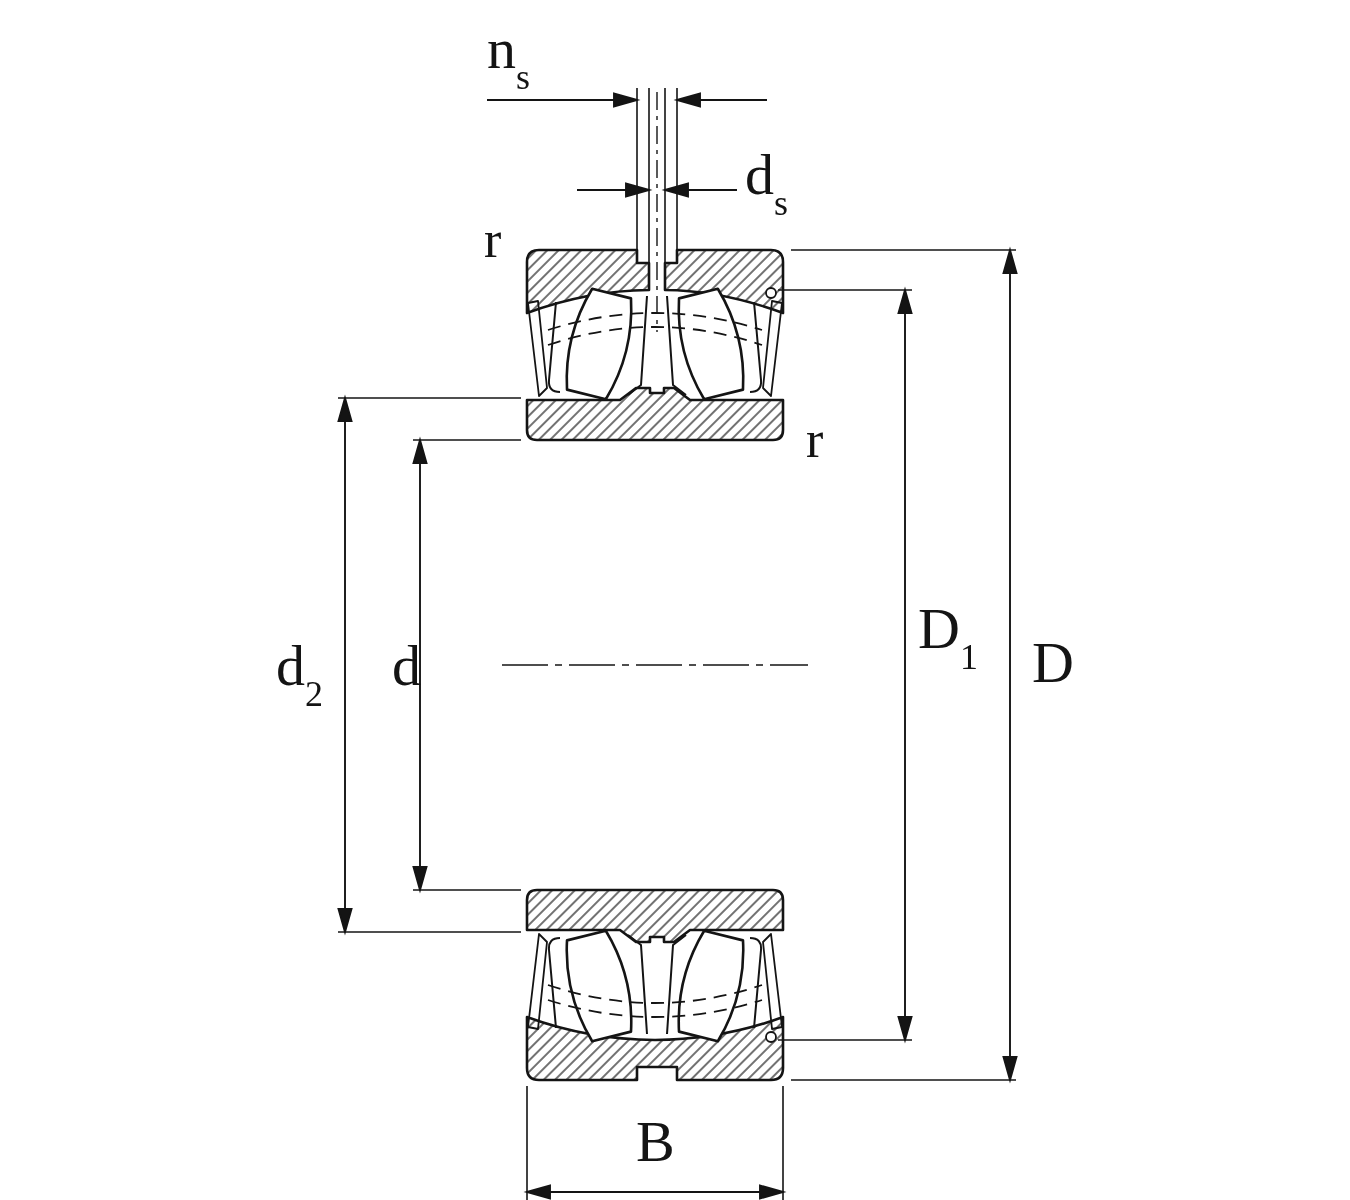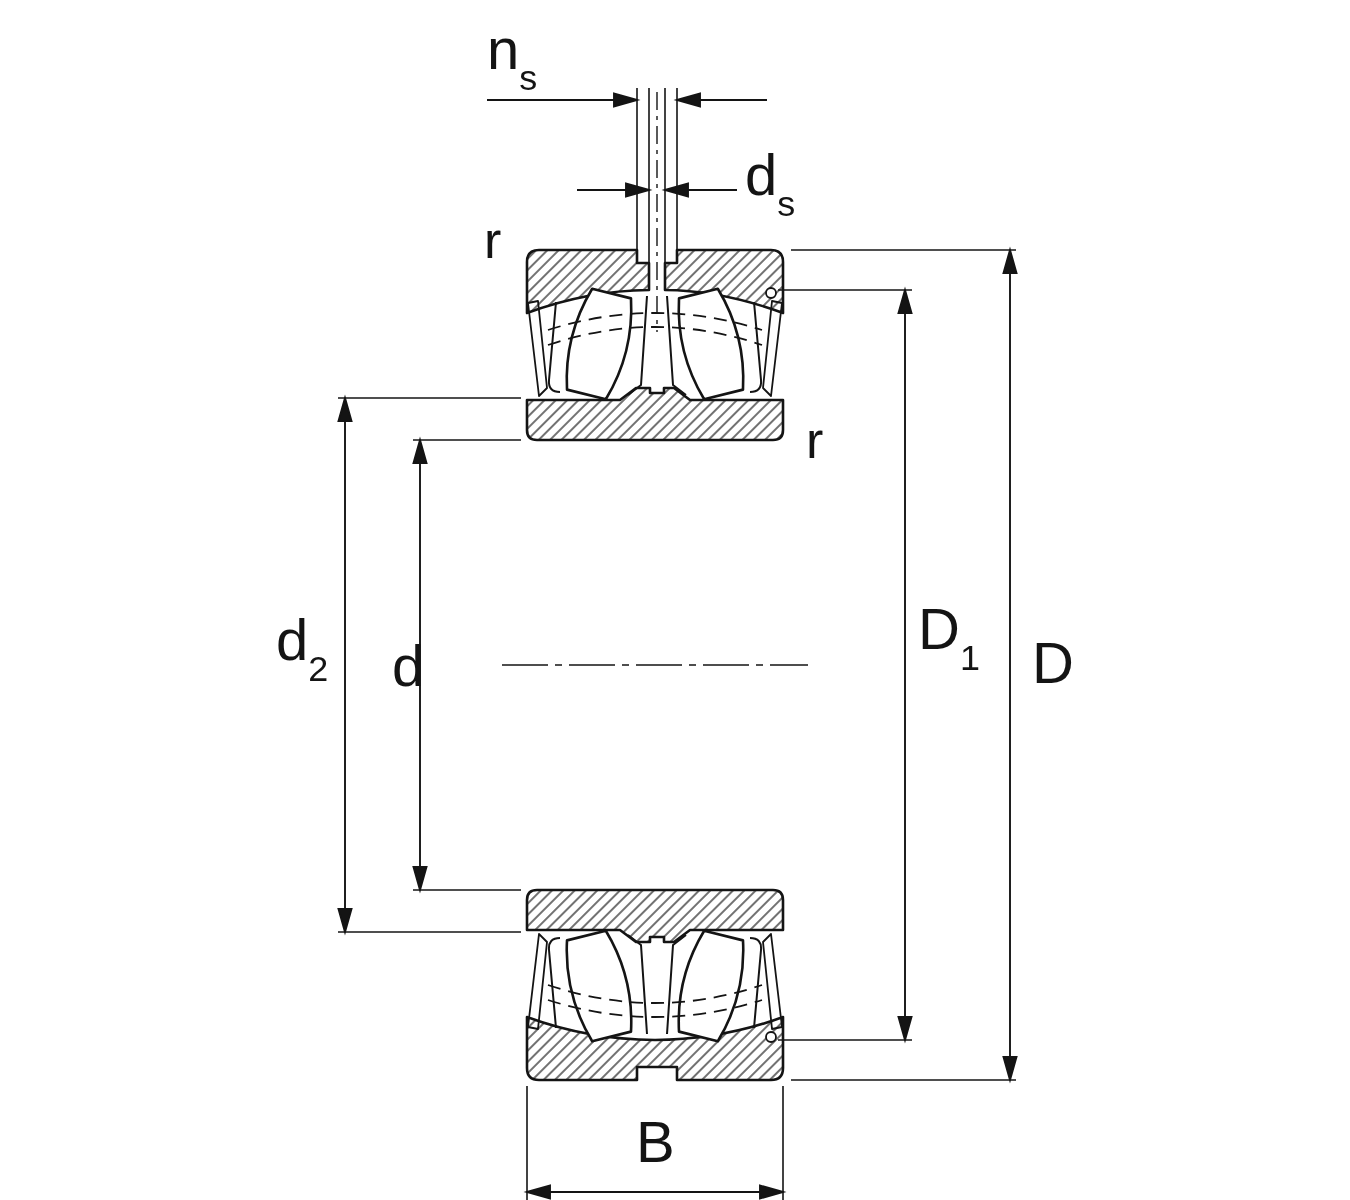--- a/index.html
+++ b/index.html
@@ -1,17 +1,17 @@
 <!DOCTYPE html>
 <html><head>
 <meta charset="utf-8">
 <style>
   *{margin:0;padding:0;box-sizing:border-box}
   html,body{width:1350px;height:1200px;background:#fff;overflow:hidden}
-  .canvas{position:relative;width:1156px;height:1200px;background:#fff;font-family:Liberation Sans, sans-serif}
+  .canvas{position:relative;width:1156px;height:1200px;background:#fff;font-family:Liberation Serif, serif}
   .canvas svg{position:absolute;left:0;top:0}
   .dim-label{position:absolute;color:#141414;font-size:58px;line-height:1;white-space:nowrap}
   .dim-label sub{font-size:0.62em;position:relative;top:0.22em;line-height:1}
   .dim-label.small{font-size:52px}
 </style>
 </head>
 <body>
 
 <div class="canvas">
 
@@ -138,19 +138,19 @@
       <polygon points="527,1192 550,1185.5 550,1198.5"></polygon>
       <polygon points="783,1192 760,1185.5 760,1198.5"></polygon>
     </g>
   </g>
 </svg>
 
 <div class="dim-label" style="left:487px;top:20px"><span>n</span><sub>s</sub></div>
 <div class="dim-label" style="left:745px;top:146px"><span>d</span><sub>s</sub></div>
 <div class="dim-label small" style="left:484px;top:214px"><span>r</span><sub></sub></div>
 <div class="dim-label small" style="left:806px;top:414px"><span>r</span><sub></sub></div>
-<div class="dim-label" style="left:276px;top:611px"><span>d</span><sub>2</sub></div>
+<div class="dim-label" style="left:276px;top:637px"><span>d</span><sub>2</sub></div>
 <div class="dim-label" style="left:392px;top:637px"><span>d</span><sub></sub></div>
 <div class="dim-label" style="left:918px;top:600px"><span>D</span><sub>1</sub></div>
 <div class="dim-label" style="left:1032px;top:634px"><span>D</span><sub></sub></div>
 <div class="dim-label" style="left:636px;top:1113px"><span>B</span><sub></sub></div>
 
 </div>
 
 </body></html>

